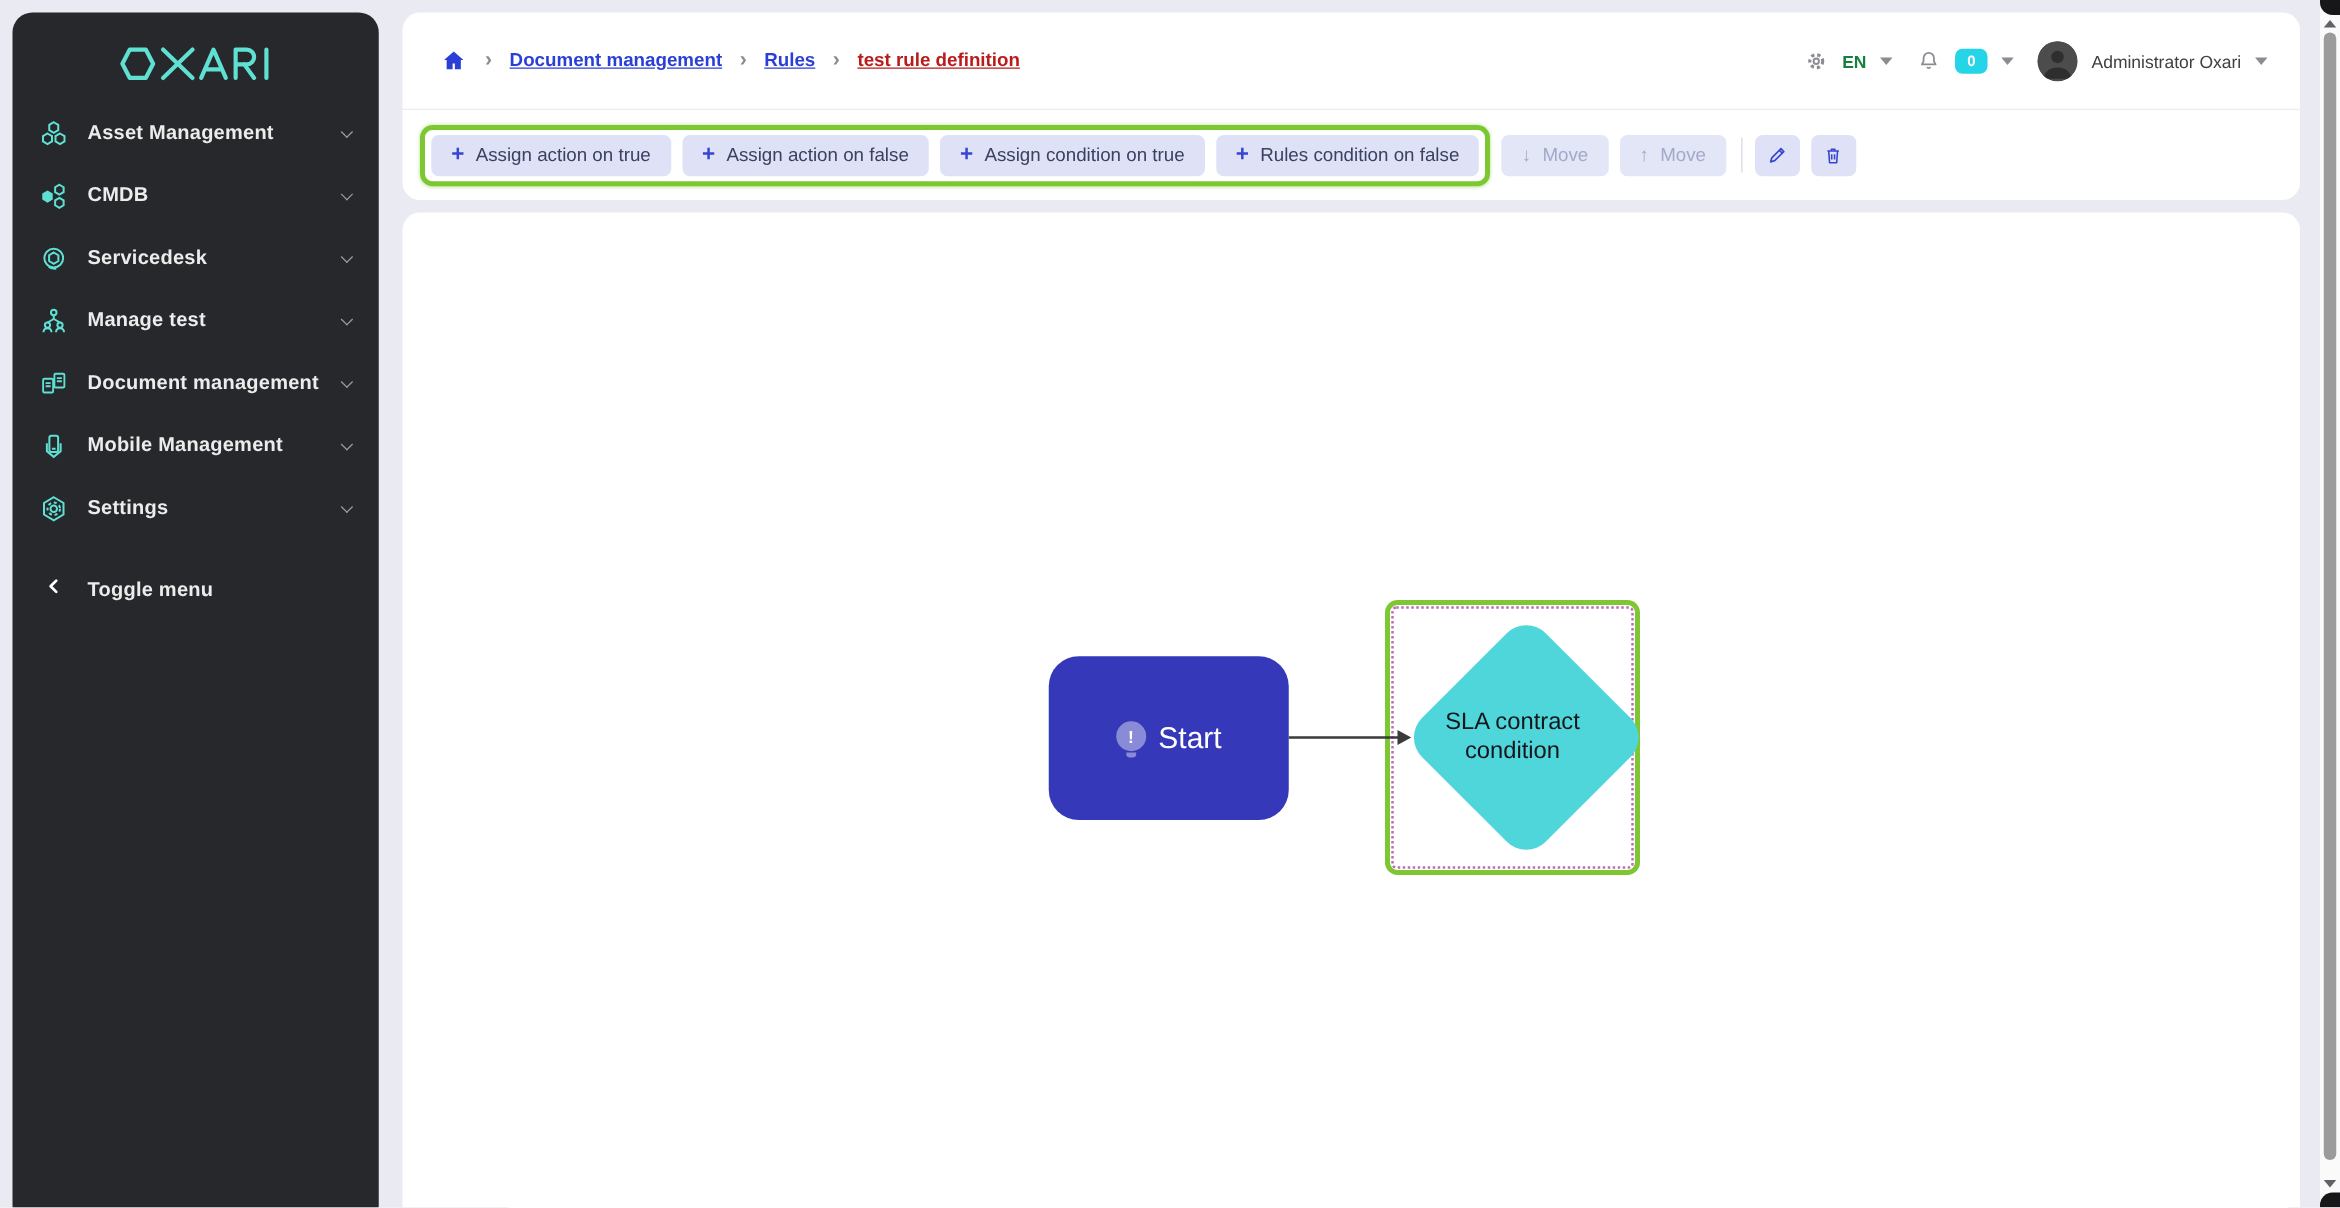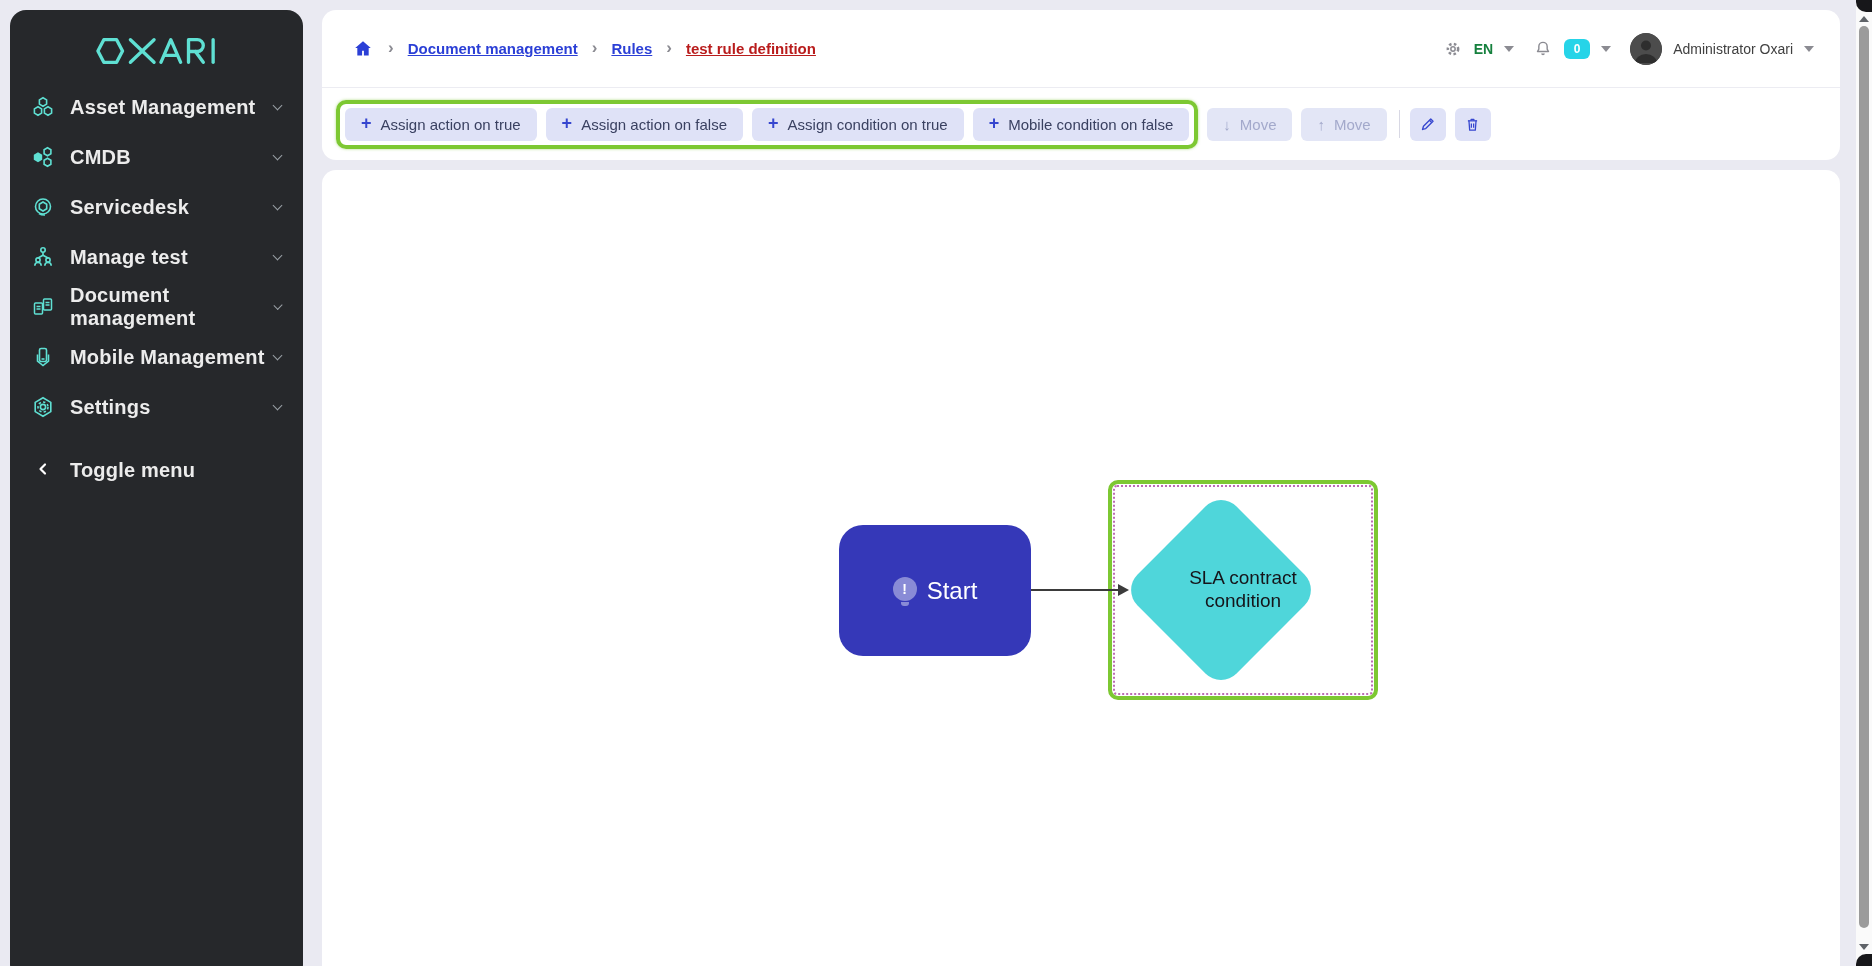--- a/index.html
+++ b/index.html
@@ -14,21 +14,21 @@
     background:#26282b; border-radius:16px; color:#ececec;
   }
   .logo-wrap { display:flex; justify-content:center; align-items:center; padding-top:22px; height:60px; }
   .sr-only { position:absolute; width:1px; height:1px; overflow:hidden; clip:rect(0 0 0 0); }
   .menu { margin-top:12px; }
   .menu-item {
     display:flex; align-items:center; height:50px; padding:0 22px 0 20px;
     cursor:pointer;
   }
   .menu-item .s-icon { width:26px; height:26px; flex:0 0 26px; display:flex; align-items:center; justify-content:center; }
-  .menu-item .lbl { margin-left:14px; font-size:20px; font-weight:bold; letter-spacing:.2px; }
+  .menu-item .lbl { margin-left:14px; font-size:16px; font-weight:bold; letter-spacing:.2px; }
   .chev {
     margin-left:auto; width:7px; height:7px;
     border-right:1.6px solid #9aa0a6; border-bottom:1.6px solid #9aa0a6;
     transform:rotate(45deg); margin-top:-3px;
   }
   .toggle-item { margin-top:0px;align-items:flex-end; }
   
   .header-card {
     position:absolute; left:322px; top:10px; width:1518px; height:150px;
     background:#ffffff; border-radius:14px;
@@ -91,21 +91,21 @@
   .bulb:after {
     content:""; position:absolute; left:8px; bottom:0; width:8px; height:4px;
     background:rgba(255,255,255,.42); border-radius:0 0 3px 3px;
   }
   .flow-arrow { position:absolute; left:709px; top:419px; width:88px; height:2px; background:#3b3b3b; z-index:3; }
   .flow-arrow:after {
     content:""; position:absolute; right:-10px; top:-5px; width:0; height:0;
     border-left:11px solid #3b3b3b; border-top:6px solid transparent; border-bottom:6px solid transparent;
   }
   .selection-box {
-    position:absolute; left:786px; top:310px; width:270px; height:220px;
+    position:absolute; left:786px; top:310px; width:204px; height:220px;
     border:4px solid #7dc832; border-radius:10px; z-index:2;
   }
   .selection-box:before {
     content:""; position:absolute; inset:1px; border:2px dotted #bb6cb4; border-radius:4px;
   }
   .diamond {
     position:absolute; left:39px; top:36px; width:140px; height:140px;
     background:#4fd6da; border-radius:22px; transform:rotate(45deg); cursor:pointer;
   }
   .diamond-label {
@@ -300,21 +300,21 @@
         <button class="btn">
           <span class="plus">+</span>
           <span>Assign action on false</span>
         </button>
         <button class="btn">
           <span class="plus">+</span>
           <span>Assign condition on true</span>
         </button>
         <button class="btn">
           <span class="plus">+</span>
-          <span>Mobile condition on false</span>
+          <span>Rules condition on false</span>
         </button>
       </div>
 
       <button class="btn btn-move">
         <span class="mv-arrow">↓</span>
         <span>Move</span>
       </button>
       <button class="btn btn-move">
         <span class="mv-arrow">↑</span>
         <span>Move</span>

